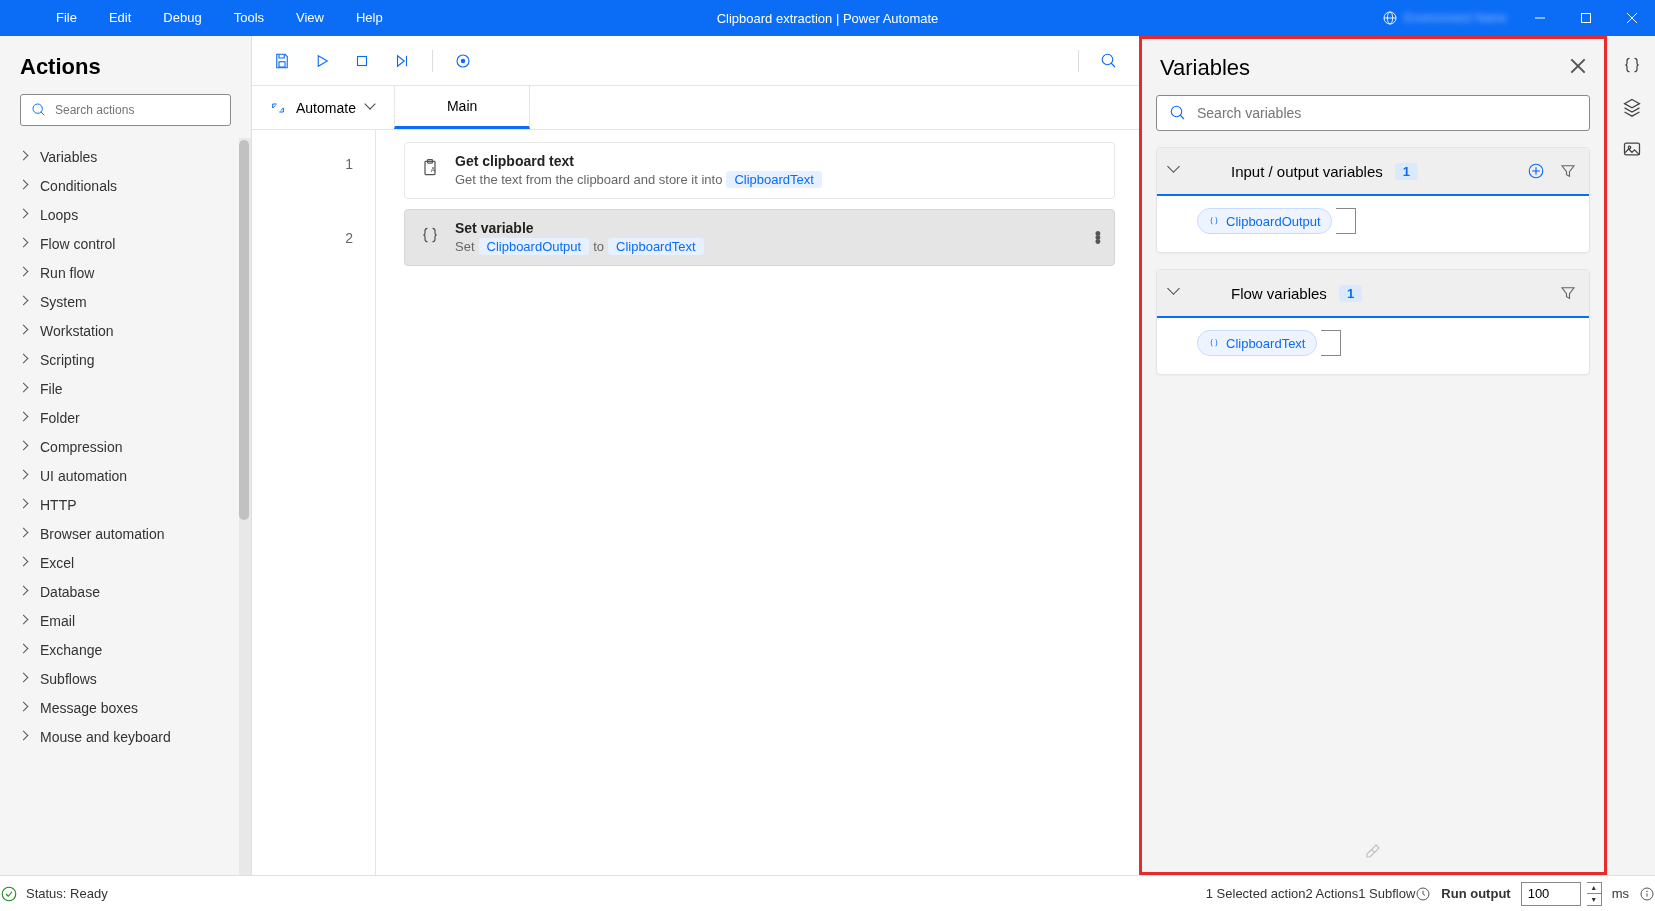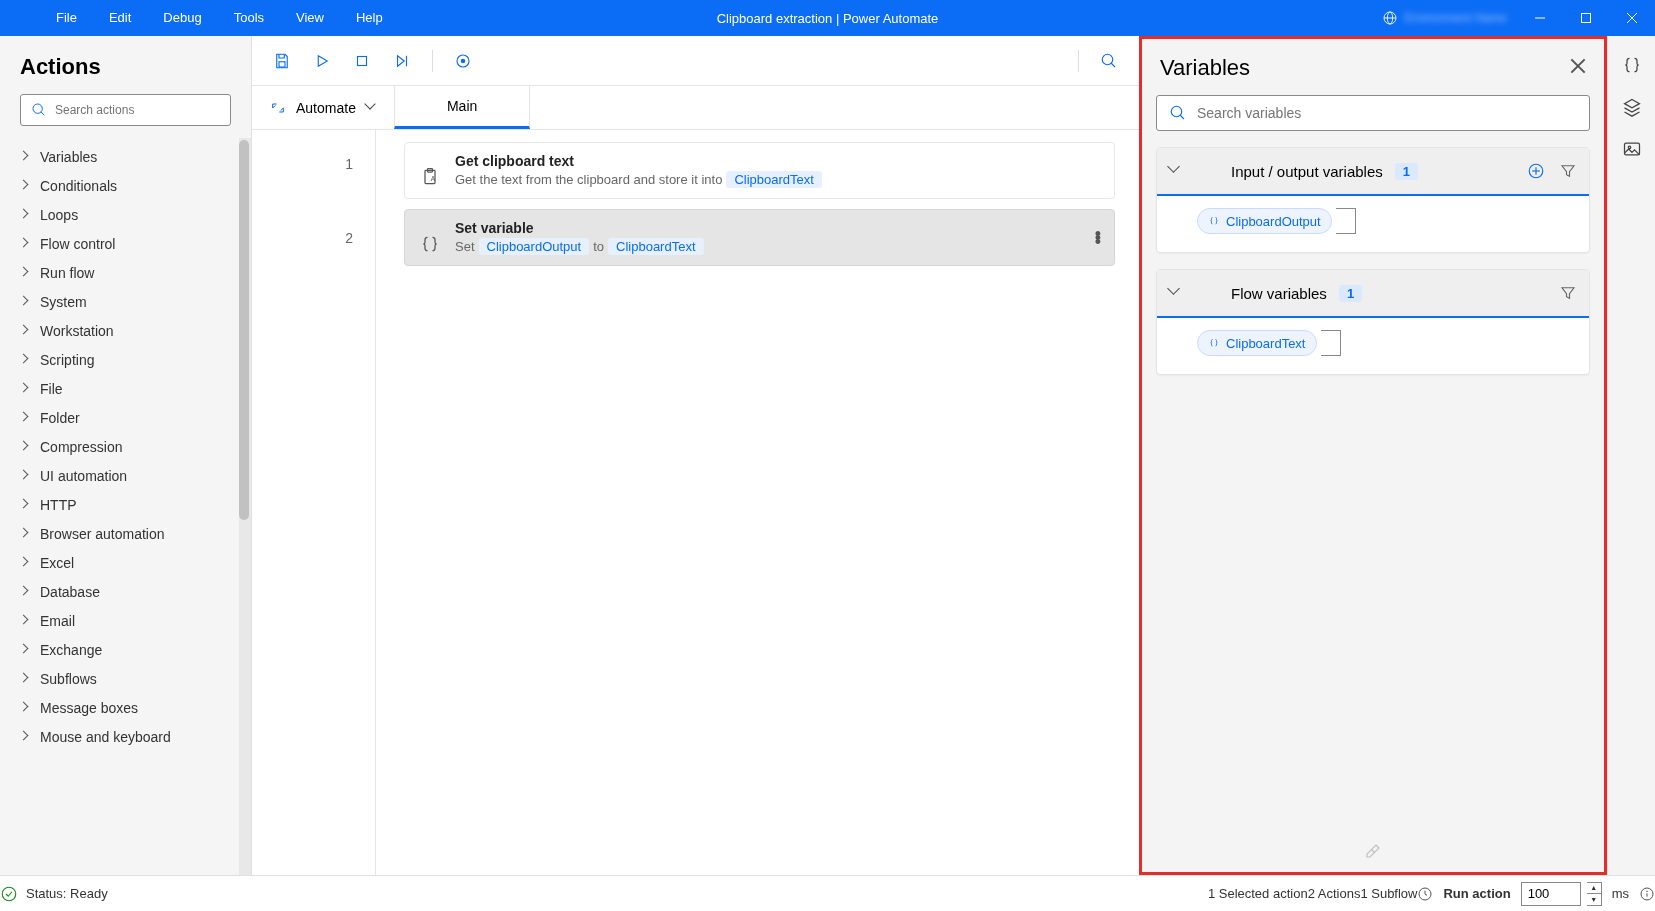--- a/index.html
+++ b/index.html
@@ -43,21 +43,21 @@
 .subflows-btn svg { width: 16px; height: 16px; }
 .chev-down { width: 10px; height: 10px; }
 .chev-down::before { content: ""; display: block; width: 7px; height: 7px; border-right: 1.5px solid #444; border-bottom: 1.5px solid #444; transform: rotate(45deg); margin-top: -3px; }
 .tab { display: flex; align-items: center; padding: 0 52px; font-size: 14px; border-left: 1px solid #e5e5e5; border-right: 1px solid #e5e5e5; border-bottom: 3px solid #0b6cf5; cursor: pointer; }
 
 .steps-area { flex: 1; display: flex; background: #fff; }
 .gutter { width: 124px; text-align: right; padding-top: 20px; color: #666; font-size: 14px; }
 .gutter-separator { border-right: 1px solid #e5e5e5; }
 .step-num { height: 74px; padding-right: 22px; padding-top: 6px; }
 .steps-list { flex: 1; padding: 12px 24px 12px 28px; }
-.step-card { border: 1px solid #e8e8e8; border-radius: 4px; padding: 10px 14px; margin-bottom: 10px; display: flex; gap: 14px; align-items: flex-end; background: #fff; position: relative; }
+.step-card { border: 1px solid #e8e8e8; border-radius: 4px; padding: 10px 14px; margin-bottom: 10px; display: flex; gap: 14px; align-items: flex-start; background: #fff; position: relative; }
 .step-card.selected { background: #e5e5e5; border-color: #d6d6d6; }
 .step-icon { width: 22px; height: 22px; display: flex; align-items: center; justify-content: center; margin-top: 4px; }
 .step-body { flex: 1; }
 .step-title { font-size: 14px; font-weight: 600; color: #222; margin-bottom: 2px; }
 .step-desc { font-size: 13px; color: #666; display: flex; align-items: center; flex-wrap: wrap; gap: 4px; }
 .var-chip { background: #e6f0ff; color: #0b6cf5; padding: 1px 8px; border-radius: 3px; font-size: 13px; }
 .step-more { position: absolute; right: 12px; top: 50%; transform: translateY(-50%); cursor: pointer; color: #555; font-size: 18px; letter-spacing: 1px; line-height: 4px; }
 .step-more span { display: block; }
 
 .variables-panel { width: 468px; background: #f4f4f4; border: 3px solid #e52b2b; display: flex; flex-direction: column; padding: 8px 14px 8px 14px; position: relative; }
@@ -455,21 +455,21 @@
   </div>
   <div class="status-center">
     <span>1 Selected action</span>
     <span>2 Actions</span>
     <span>1 Subflow</span>
     <div style="display:flex;align-items:center;gap:10px">
       <svg width="16" height="16" viewBox="0 0 24 24" class="icon-stroke" style="color:#555">
           <circle cx="12" cy="12" r="9"></circle>
           <path d="M12 7v5l3 2"></path>
         </svg>
-      <span style="font-weight:600">Run action</span>
+      <span style="font-weight:600">Run output</span>
       <div class="delay-input">
         <input type="text" value="100" style="">
         <div class="spinner-btns">
             <div>▲</div>
             <div>▼</div>
           </div>
       </div>
       <span>ms</span>
       <svg width="16" height="16" viewBox="0 0 24 24" class="icon-stroke" style="color:#555">
           <circle cx="12" cy="12" r="9"></circle>

